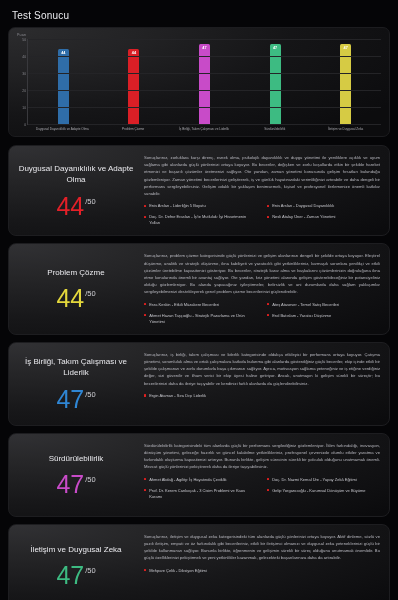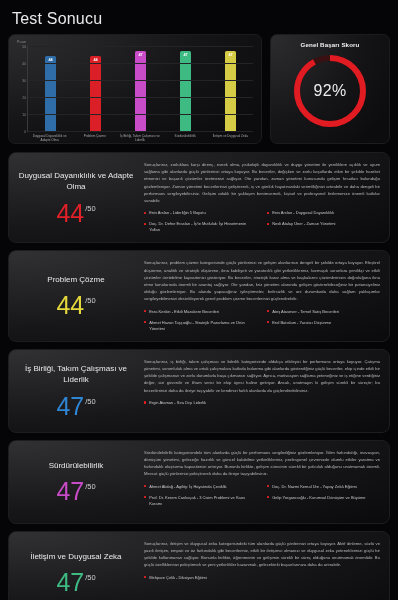--- a/index.html
+++ b/index.html
@@ -6,21 +6,21 @@
   html, body {
     width: 398px; height: 600px;
     background: #050507;
     font-family: "Liberation Sans", sans-serif;
     overflow: hidden;
   }
   body { position: relative; }
 
   .page-title {
     color: #e9e9ec;
-    font-size: 16px;
+    font-size: 10px;
     font-weight: 400;
     letter-spacing: .2px;
     padding: 10px 16px 0 12px;
   }
 
   
   .top-row {
     display: flex;
     gap: 8px;
     padding: 6px 8px 0 8px;
@@ -201,30 +201,20 @@
       </div>
     <div class="xlabels" id="xlabels">
         <div class="xlabel">Duygusal Dayanıklılık ve Adapte Olma</div>
         <div class="xlabel">Problem Çözme</div>
         <div class="xlabel">İş Birliği, Takım Çalışması ve Liderlik</div>
         <div class="xlabel">Sürdürülebilirlik</div>
         <div class="xlabel">İletişim ve Duygusal Zeka</div>
       </div>
   </div>
 
-  <div class="panel gauge-panel">
-    <div class="gauge-title">Genel Başarı Skoru</div>
-    <div class="gauge-wrap">
-      <svg width="80" height="80" viewBox="0 0 80 80">
-        <circle id="gauge-track" cx="40" cy="40" r="33" fill="none" stroke-width="6" stroke="#3a1113"></circle>
-        <circle id="gauge-arc" cx="40" cy="40" r="33" fill="none" stroke-width="6" stroke-linecap="butt" transform="rotate(-90 40 40)" stroke="#E01B22" stroke-dasharray="207.34511513692635" stroke-dashoffset="16.5876092109541"></circle>
-      </svg>
-      <div class="gauge-value">92%</div>
-    </div>
-  </div>
 
 </div>
 
 <div class="cards" id="cards">
     <div class="card">
       <div class="card-left">
         <div class="card-title">Duygusal Dayanıklılık ve Adapte Olma</div>
         <div class="score">
           <span class="score-num" style="color: rgb(227, 32, 40);">44</span>
           <span class="score-max">/50</span>

